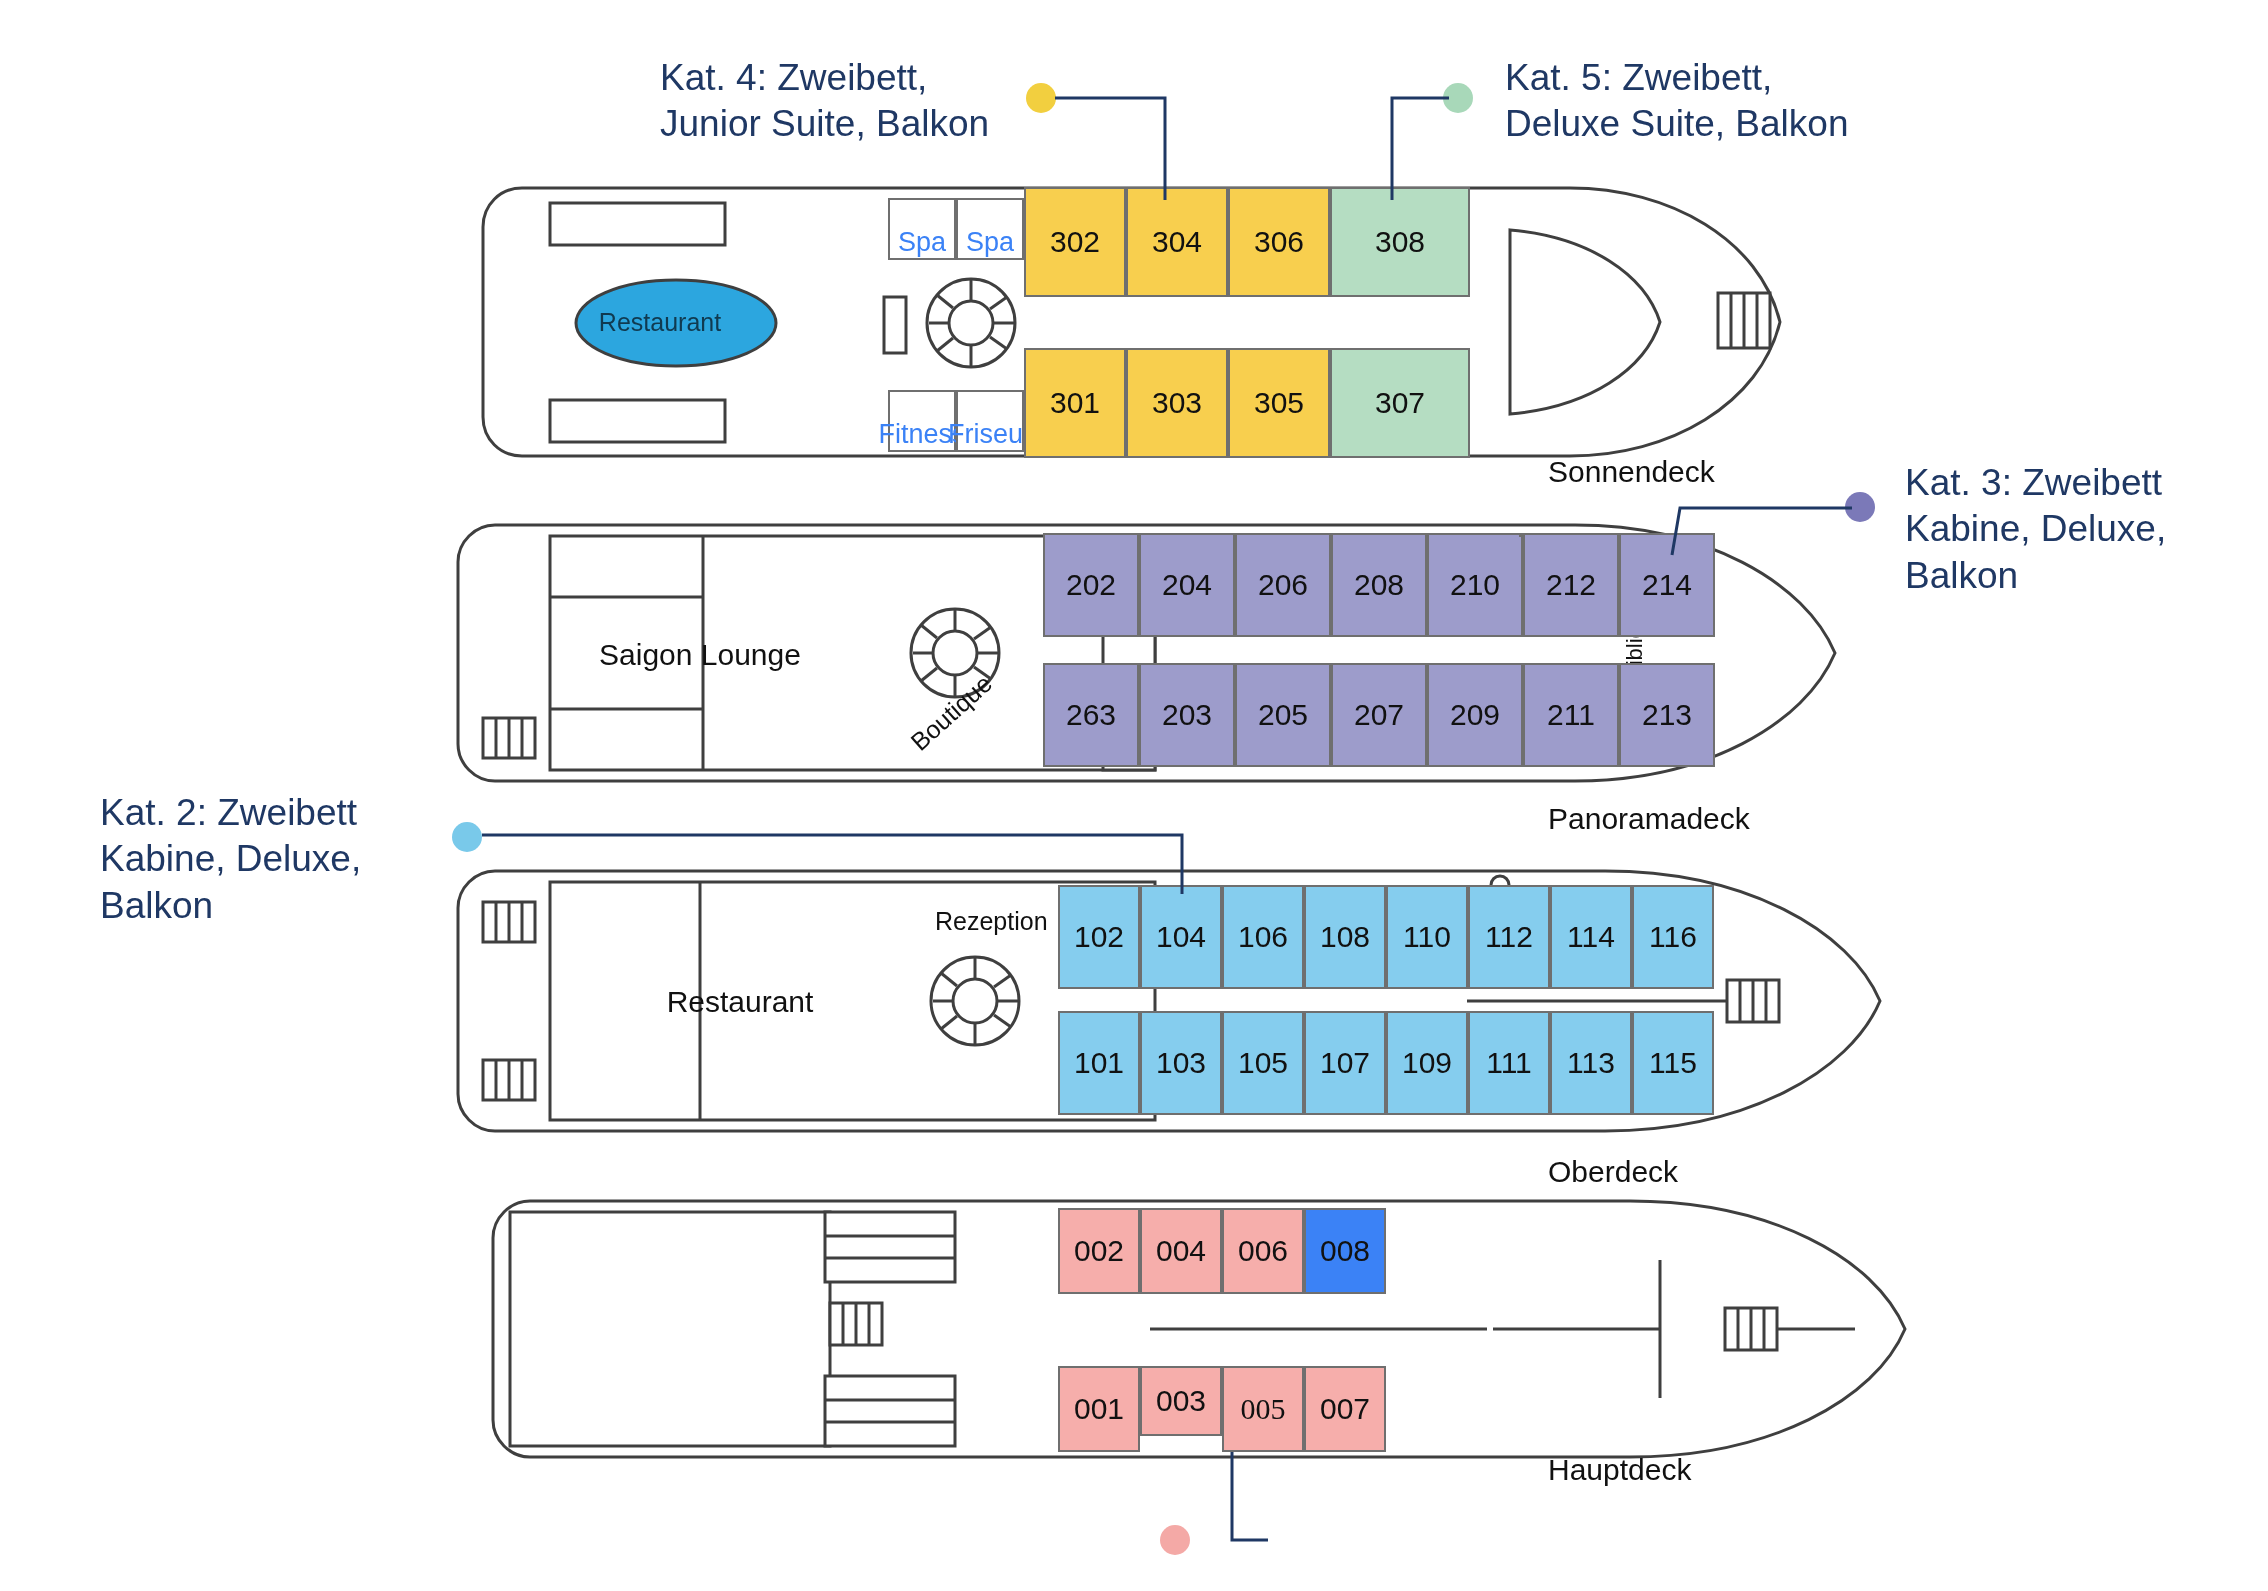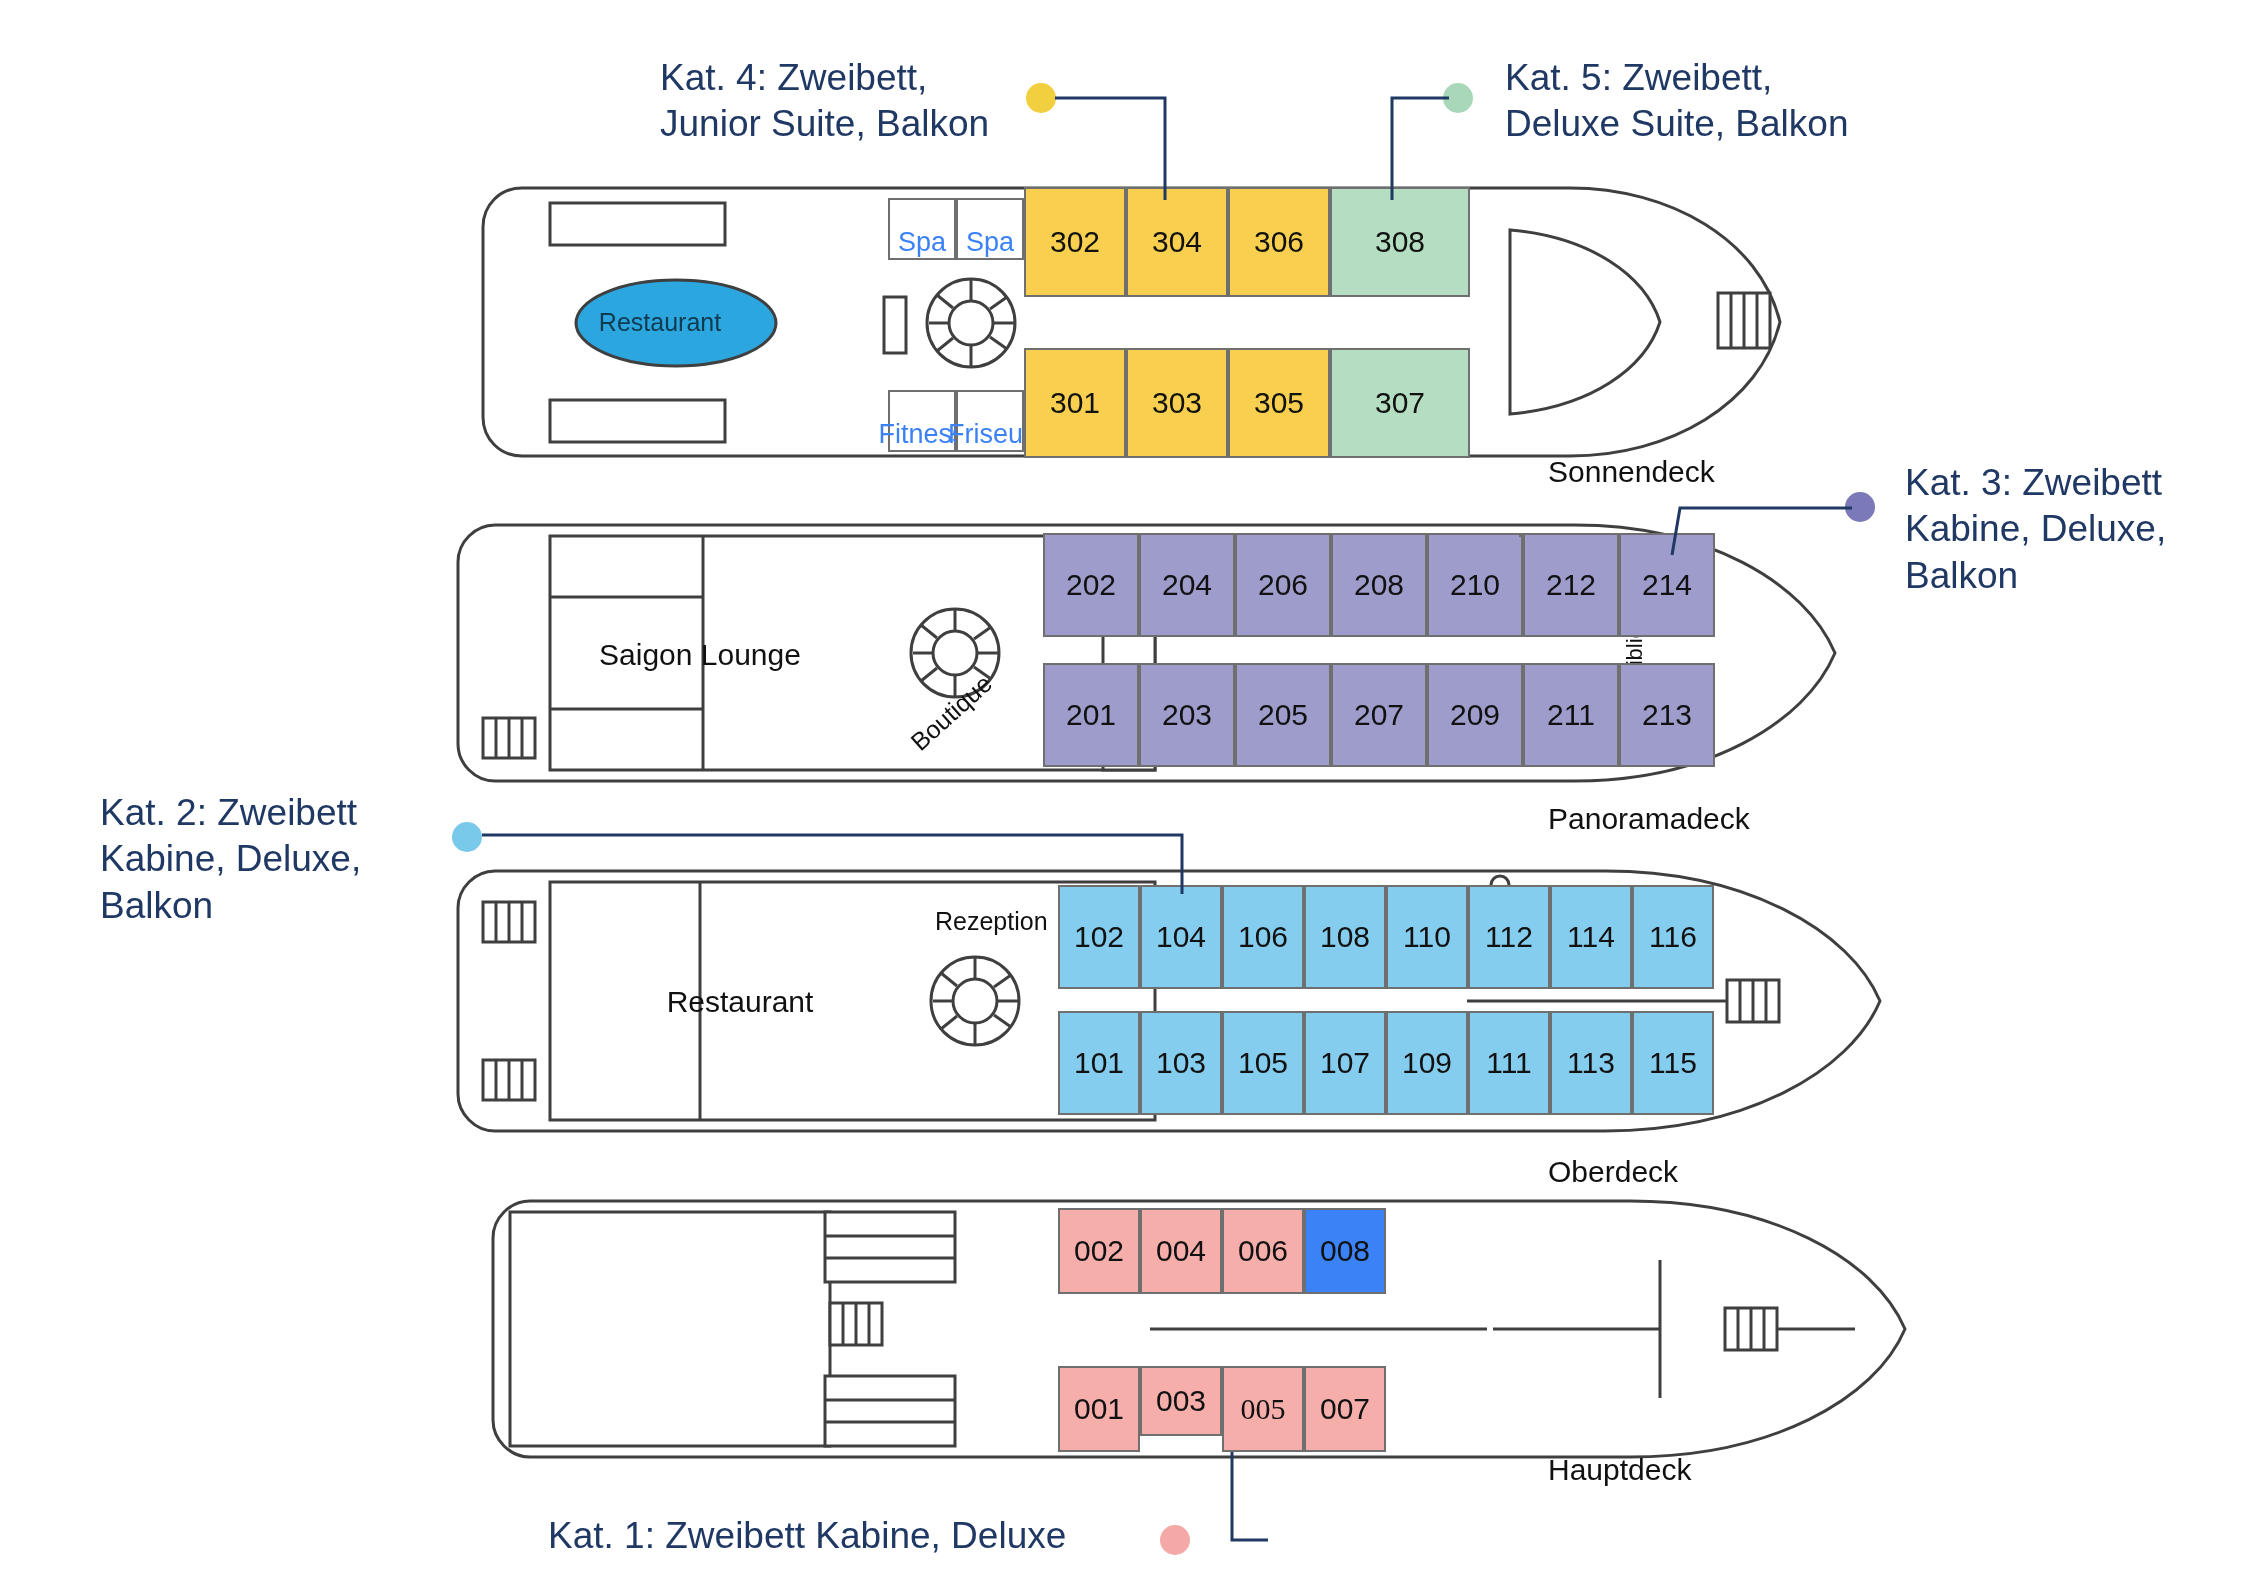--- a/index.html
+++ b/index.html
@@ -135,21 +135,21 @@
   <div class="cab" style="left:1523px;top:533px;width:96px;height:104px;background:#9d9ccb;">
       <span>212</span>
     </div>
   <div class="cab" style="left:1519px;top:533px;width:0px;height:0px;"></div>
   <div class="cab" style="left:1619px;top:533px;width:0;height:0;"></div>
   <div class="cab" style="left:1619px;top:533px;width:96px;height:104px;background:#9d9ccb;">
       <span>214</span>
     </div>
 
   <div class="cab" style="left:1043px;top:663px;width:96px;height:104px;background:#9d9ccb;">
-      <span>201</span>
+      <span>263</span>
     </div>
   <div class="cab" style="left:1139px;top:663px;width:96px;height:104px;background:#9d9ccb;">
       <span>203</span>
     </div>
   <div class="cab" style="left:1235px;top:663px;width:96px;height:104px;background:#9d9ccb;">
       <span>205</span>
     </div>
   <div class="cab" style="left:1331px;top:663px;width:96px;height:104px;background:#9d9ccb;">
       <span>207</span>
     </div>
@@ -342,19 +342,18 @@
   </svg>
 
   <div class="lbl" style="left:100px;top:790px;text-align:left;"><span>Kat. 2: Zweibett
 Kabine, Deluxe,
 Balkon</span></div>
   <div class="dot" style="left:452px;top:822px;background:#79c9ea;"></div>
   <svg class="hull" style="left:482px;top:832px;" width="720" height="70" viewBox="0 0 720 70">
     <path d="M0,3 L700,3 L700,62" fill="none" stroke="#1f3864" stroke-width="3"></path>
   </svg>
 
-  <div class="lbl" style="left:548px;top:1513px;text-align:left;"><span>Kat. 1: Zweibett Kabine, Deluxe</span></div>
   <div class="dot" style="left:1160px;top:1525px;background:#f4a9a6;"></div>
   <svg class="hull" style="left:1190px;top:1452px;" width="80" height="92" viewBox="0 0 80 92">
     <path d="M78,88 L42,88 L42,0" fill="none" stroke="#1f3864" stroke-width="3"></path>
   </svg>
 
 </div>
 
 </body></html>

